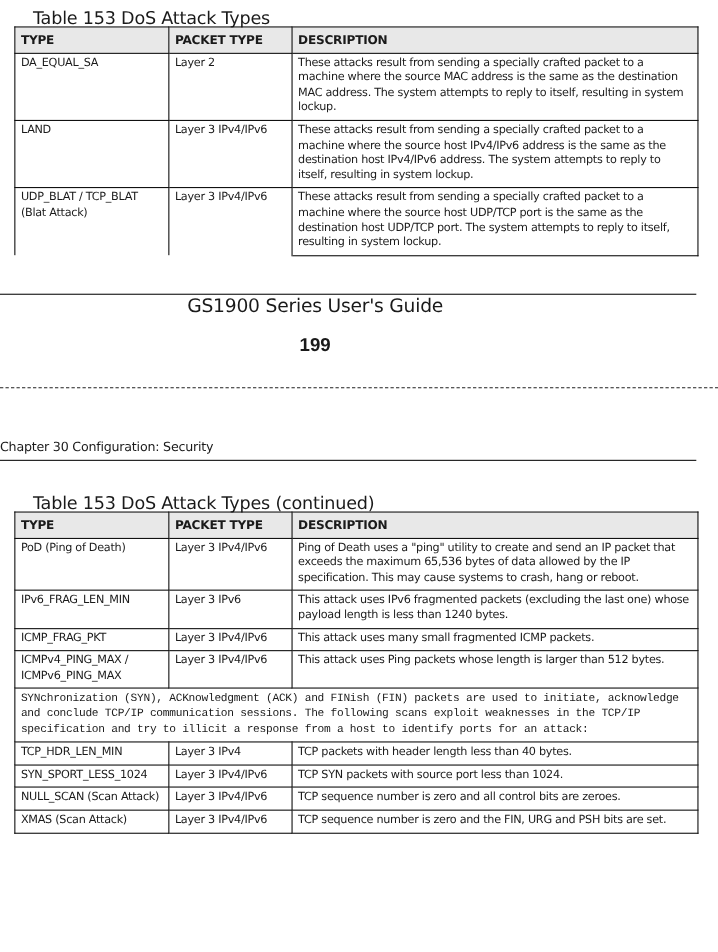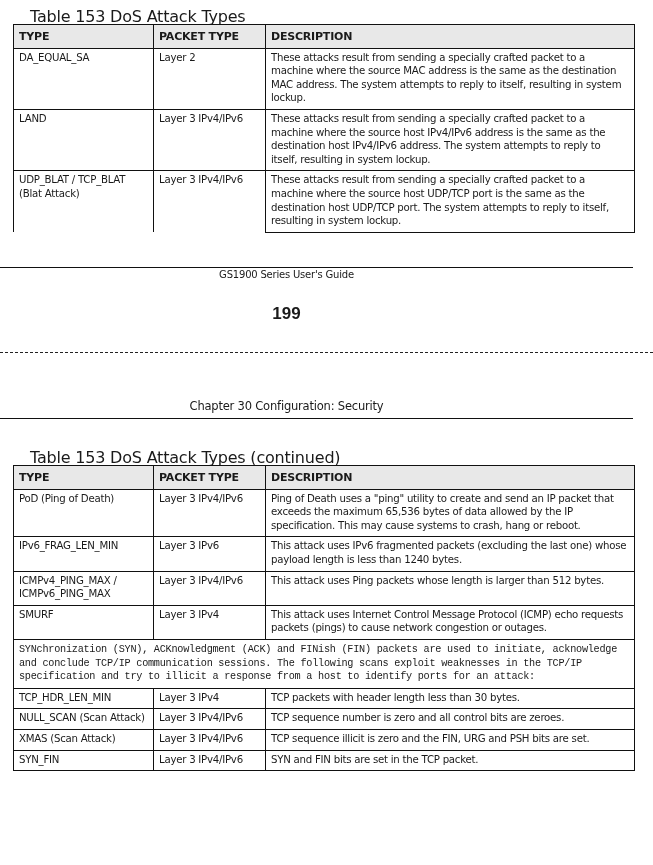--- a/index.html
+++ b/index.html
@@ -7,25 +7,25 @@
          font-family:"DejaVu Sans", sans-serif; color:#1a1a1a; }
   .caption { position:absolute; left:18px; font-size:16px; letter-spacing:-0.2px;margin-left:12px; }
   table { position:absolute; left:13px; border-collapse:collapse; table-layout:fixed;
           width:622px; font-size:10.2px; line-height:13.6px; letter-spacing:-0.25px;padding-left:20px; }
   td, th { border:1.3px solid #111; padding:2px 5px 4px 5px; vertical-align:top; text-align:left; }
   th { background:#e8e8e8; font-weight:bold; font-size:11px; padding:5px 5px 4px 5px;
        letter-spacing:-0.2px; }
   .c1 { width:140px; } .c2 { width:112px; } .c3 { width:auto; }
   .open-bottom td { border-bottom:none;margin-left:36px; }
   .rule { position:absolute; left:0; width:633px; height:0; border-top:1.3px solid #111; }
-  .footer-title { position:absolute; left:0; width:573px; text-align:center; font-size:10px; letter-spacing:-0.2px; }
+  .footer-title { position:absolute; left:0; width:573px; text-align:center; font-size:17px; letter-spacing:-0.2px; }
   .page-no { position:absolute; left:0; width:573px; text-align:center; font-size:17px; font-weight:bold;
              font-family:"Liberation Sans", sans-serif; }
   .dashed { position:absolute; left:0; width:653px; height:0; border-top:1.3px dashed #222; }
-  .header-title { position:absolute; left:0; width:573px; text-align:center; font-size:11.5px; letter-spacing:-0.2px; }
+  .header-title { position:absolute; left:0; width:573px; text-align:left; font-size:11.5px; letter-spacing:-0.2px; }
   .span-cell { padding:3px 5px 4px 5px;font-family:Liberation Mono, monospace; }
 </style>
 </head>
 <body>
 
 <div class="caption" style="top:7px;">Table 153   DoS Attack Types</div>
 <table style="top:24px;">
   <colgroup>
       <col class="c1">
       <col class="c2">
@@ -85,46 +85,46 @@
       <td>PoD (Ping of Death)</td>
       <td>Layer 3 IPv4/IPv6</td>
       <td>Ping of Death uses a "ping" utility to create and send an IP packet that exceeds the maximum 65,536 bytes of data allowed by the IP specification. This may cause systems to crash, hang or reboot.</td>
     </tr>
     <tr>
       <td>IPv6_FRAG_LEN_MIN</td>
       <td>Layer 3 IPv6</td>
       <td>This attack uses IPv6 fragmented packets (excluding the last one) whose payload length is less than 1240 bytes.</td>
     </tr>
     <tr>
+      <td>ICMP_FRAG_PKT</td>
+      <td>Layer 3 IPv4/IPv6</td>
+      <td>This attack uses many small fragmented ICMP packets.</td>
+    </tr>
+    <tr>
       <td>ICMPv4_PING_MAX / ICMPv6_PING_MAX</td>
       <td>Layer 3 IPv4/IPv6</td>
       <td>This attack uses Ping packets whose length is larger than 512 bytes.</td>
-    </tr>
-    <tr>
-      <td>SMURF</td>
-      <td>Layer 3 IPv4</td>
-      <td>This attack uses Internet Control Message Protocol (ICMP) echo requests packets (pings) to cause network congestion or outages.</td>
     </tr>
     <tr>
       <td colspan="3" class="span-cell">SYNchronization (SYN), ACKnowledgment (ACK) and FINish (FIN) packets are used to initiate, acknowledge and conclude TCP/IP communication sessions. The following scans exploit weaknesses in the TCP/IP specification and try to illicit a response from a host to identify ports for an attack:</td>
     </tr>
     <tr>
       <td>TCP_HDR_LEN_MIN</td>
       <td>Layer 3 IPv4</td>
-      <td>TCP packets with header length less than 30 bytes.</td>
+      <td>TCP packets with header length less than 40 bytes.</td>
+    </tr>
+    <tr>
+      <td>SYN_SPORT_LESS_1024</td>
+      <td>Layer 3 IPv4/IPv6</td>
+      <td>TCP SYN packets with source port less than 1024.</td>
     </tr>
     <tr>
       <td>NULL_SCAN (Scan Attack)</td>
       <td>Layer 3 IPv4/IPv6</td>
       <td>TCP sequence number is zero and all control bits are zeroes.</td>
     </tr>
     <tr>
       <td>XMAS (Scan Attack)</td>
       <td>Layer 3 IPv4/IPv6</td>
-      <td>TCP sequence illicit is zero and the FIN, URG and PSH bits are set.</td>
-    </tr>
-    <tr>
-      <td>SYN_FIN</td>
-      <td>Layer 3 IPv4/IPv6</td>
-      <td>SYN and FIN bits are set in the TCP packet.</td>
+      <td>TCP sequence number is zero and the FIN, URG and PSH bits are set.</td>
     </tr>
   </tbody>
 </table>
 
 </body></html>

